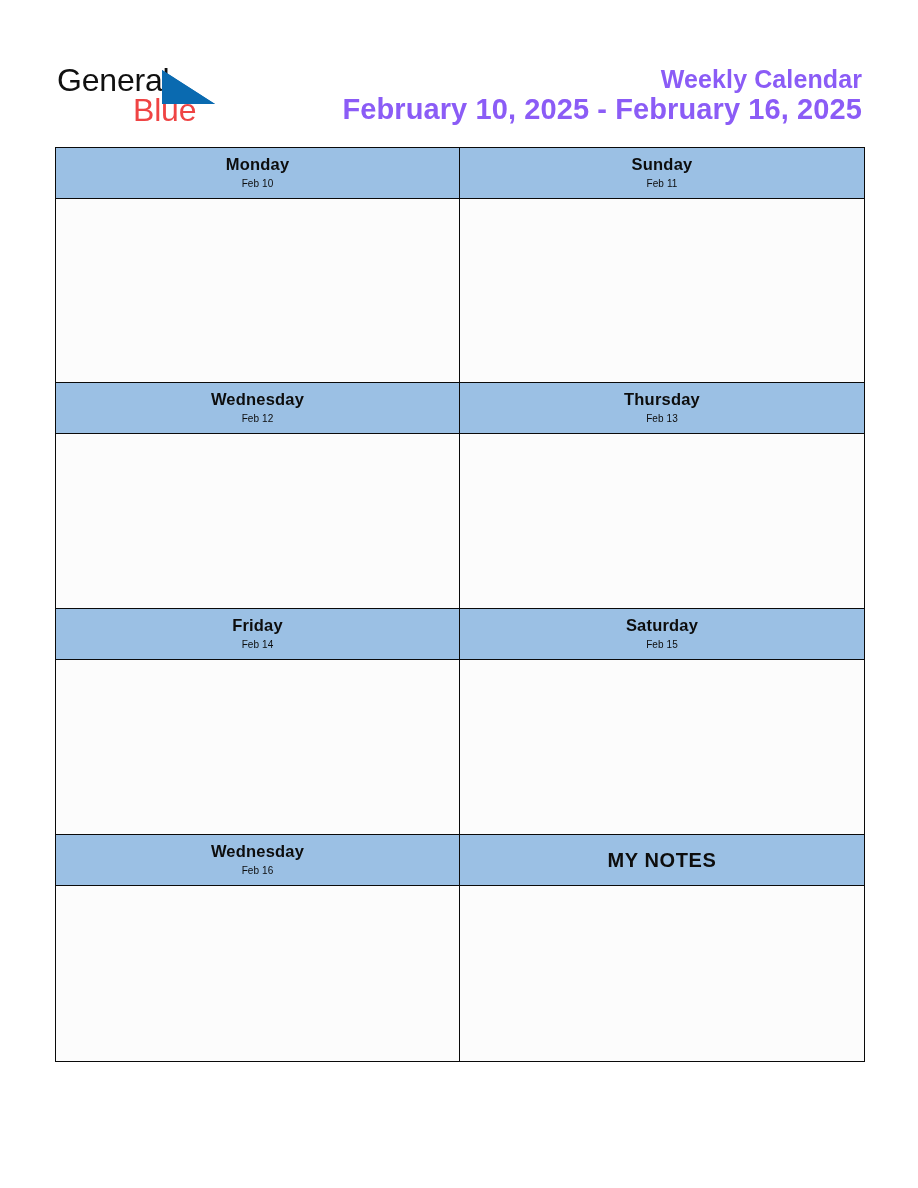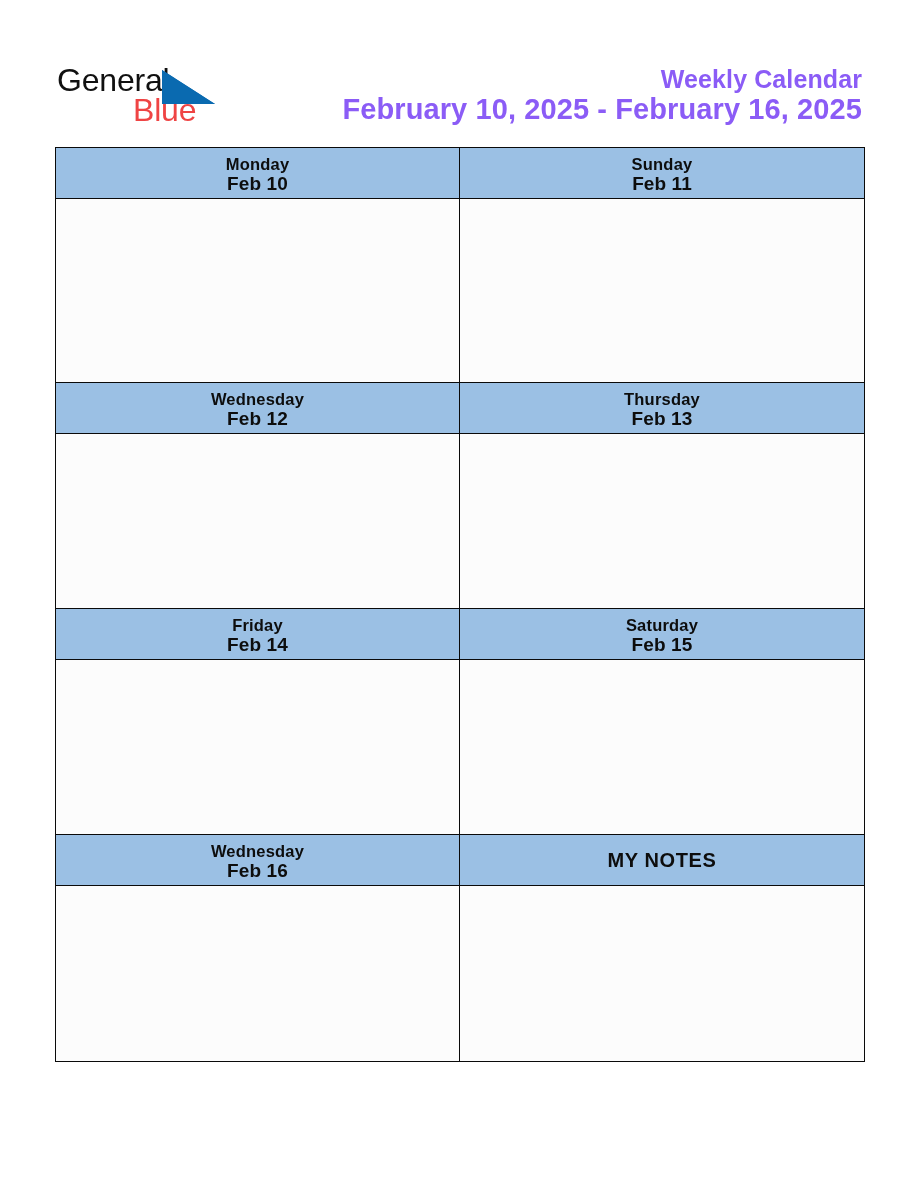--- a/index.html
+++ b/index.html
@@ -115,23 +115,23 @@
     background: #FCFCFC;
     vertical-align: top;
   }
   .day-name {
     font-size: 16.5px;
     line-height: 20px;
     font-weight: bold;
     letter-spacing: 0.2px;
   }
   .day-date {
-    font-size: 19px;
+    font-size: 10px;
     line-height: 19px;
-    font-weight: 700;
+    font-weight: 400;
     letter-spacing: 0.1px;
   }
   .notes-label {
     font-size: 20px;
     line-height: 20px;
     font-weight: bold;
     letter-spacing: 0.6px;
   }
   .h-tall { height: 183px; }
   .h-mid  { height: 174px; }

